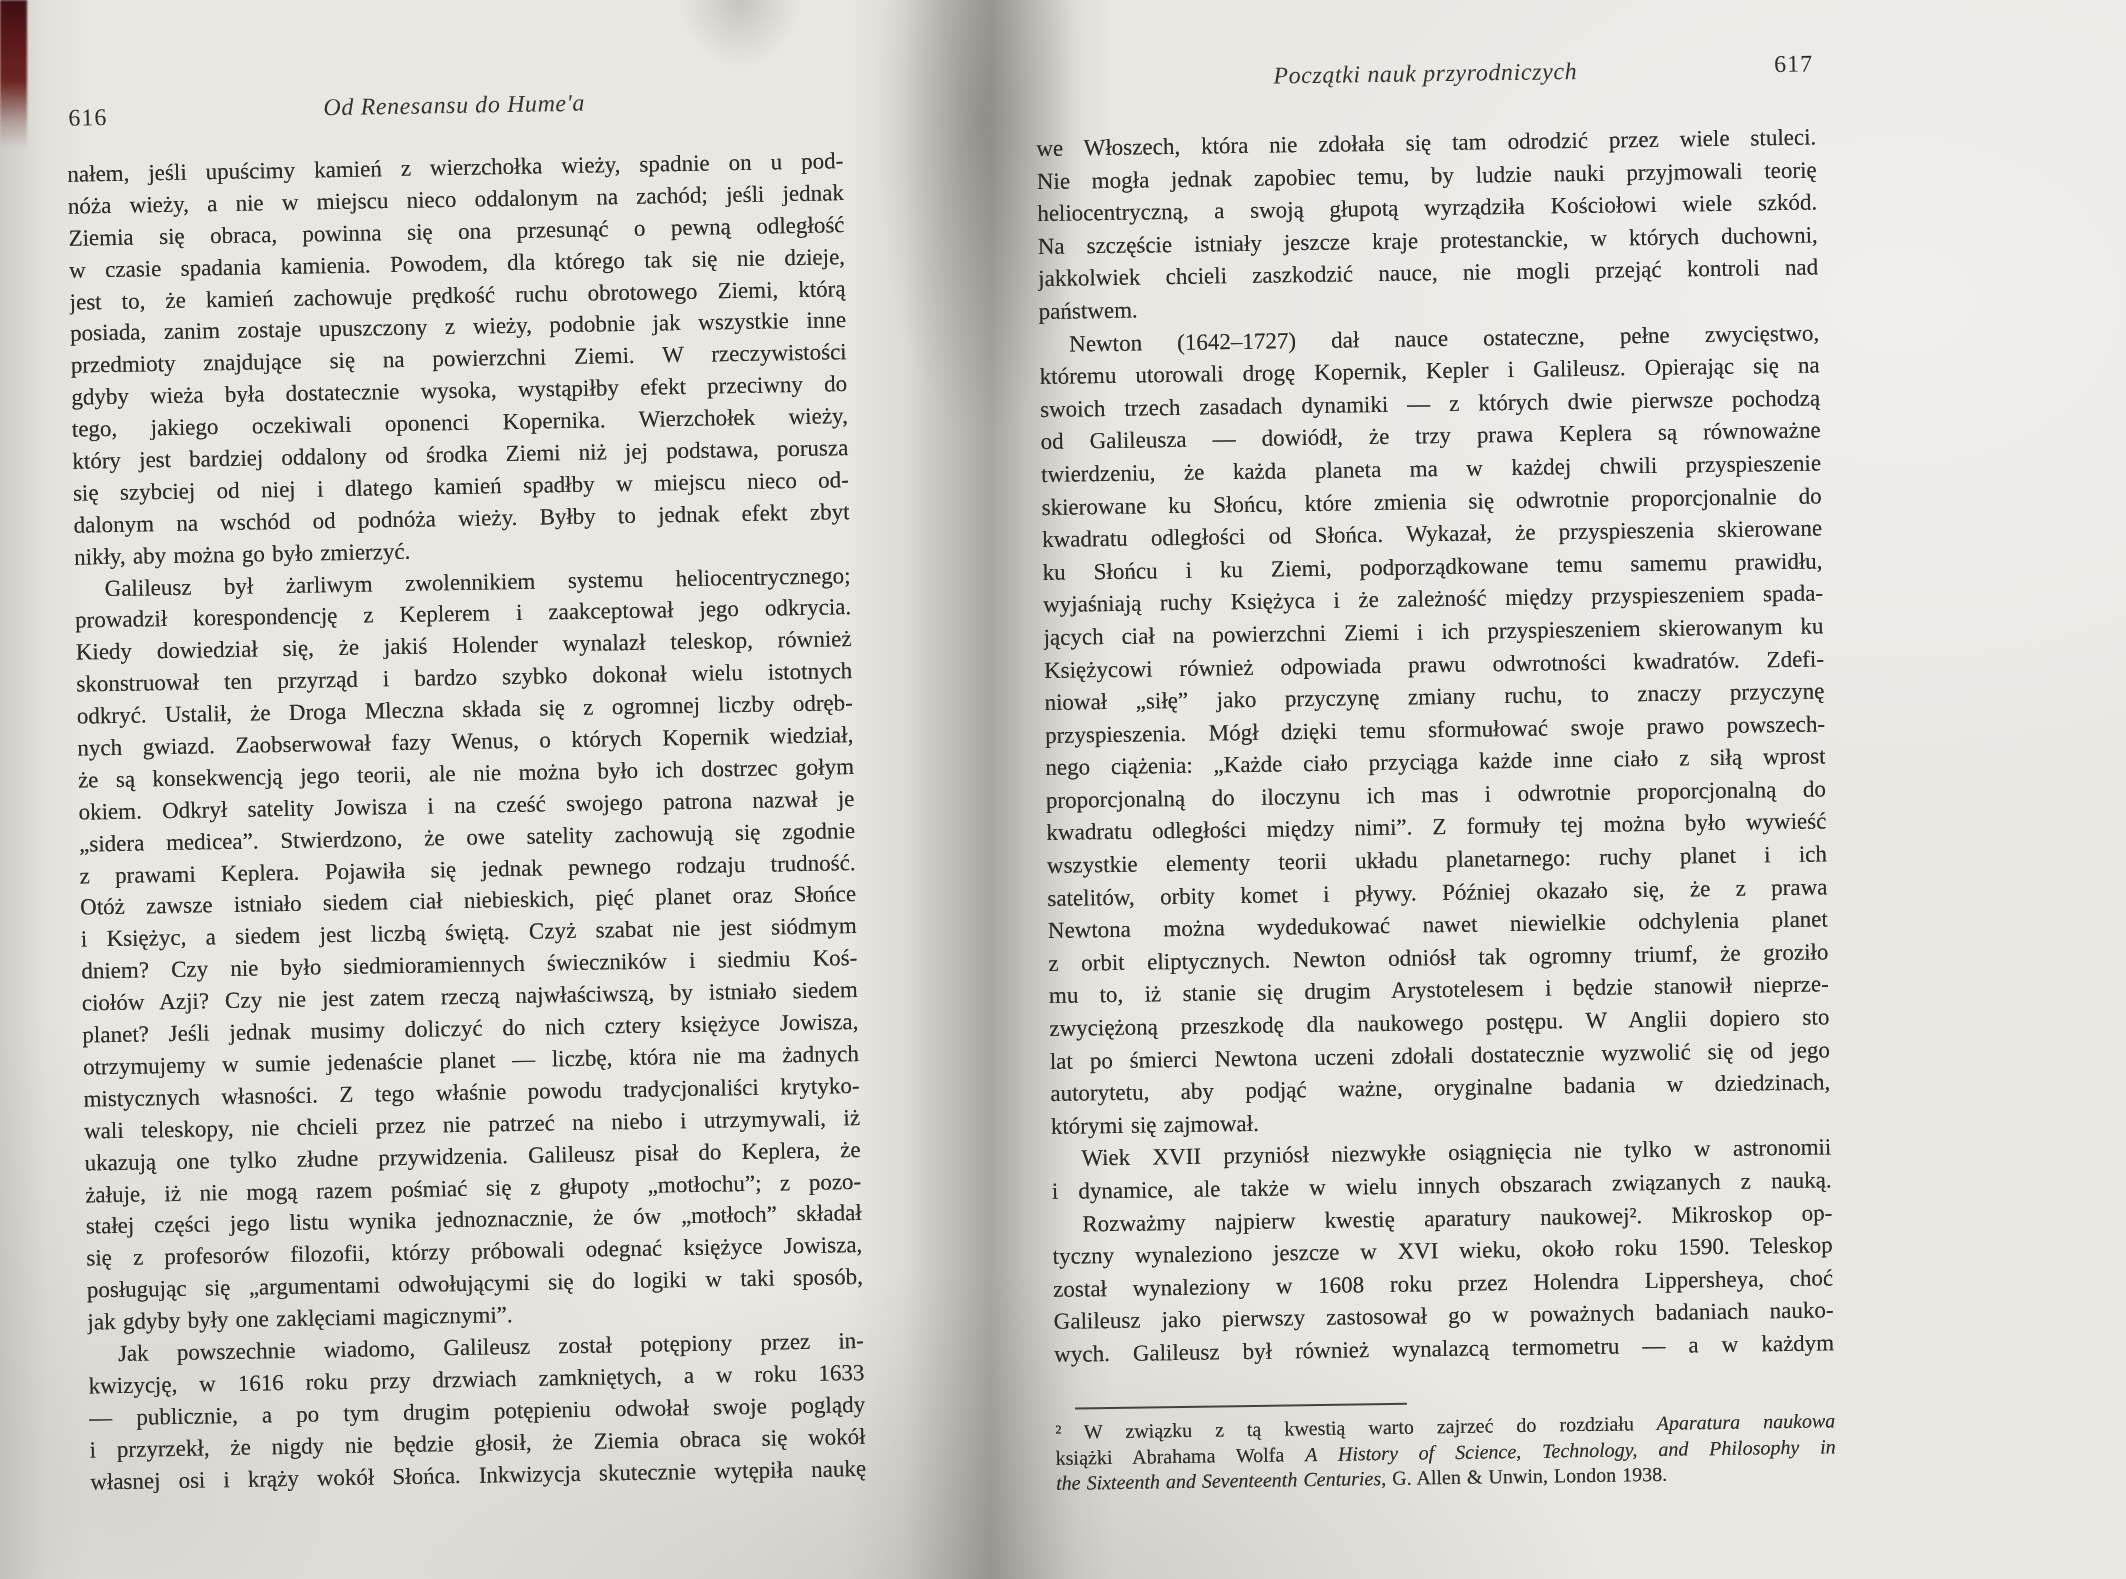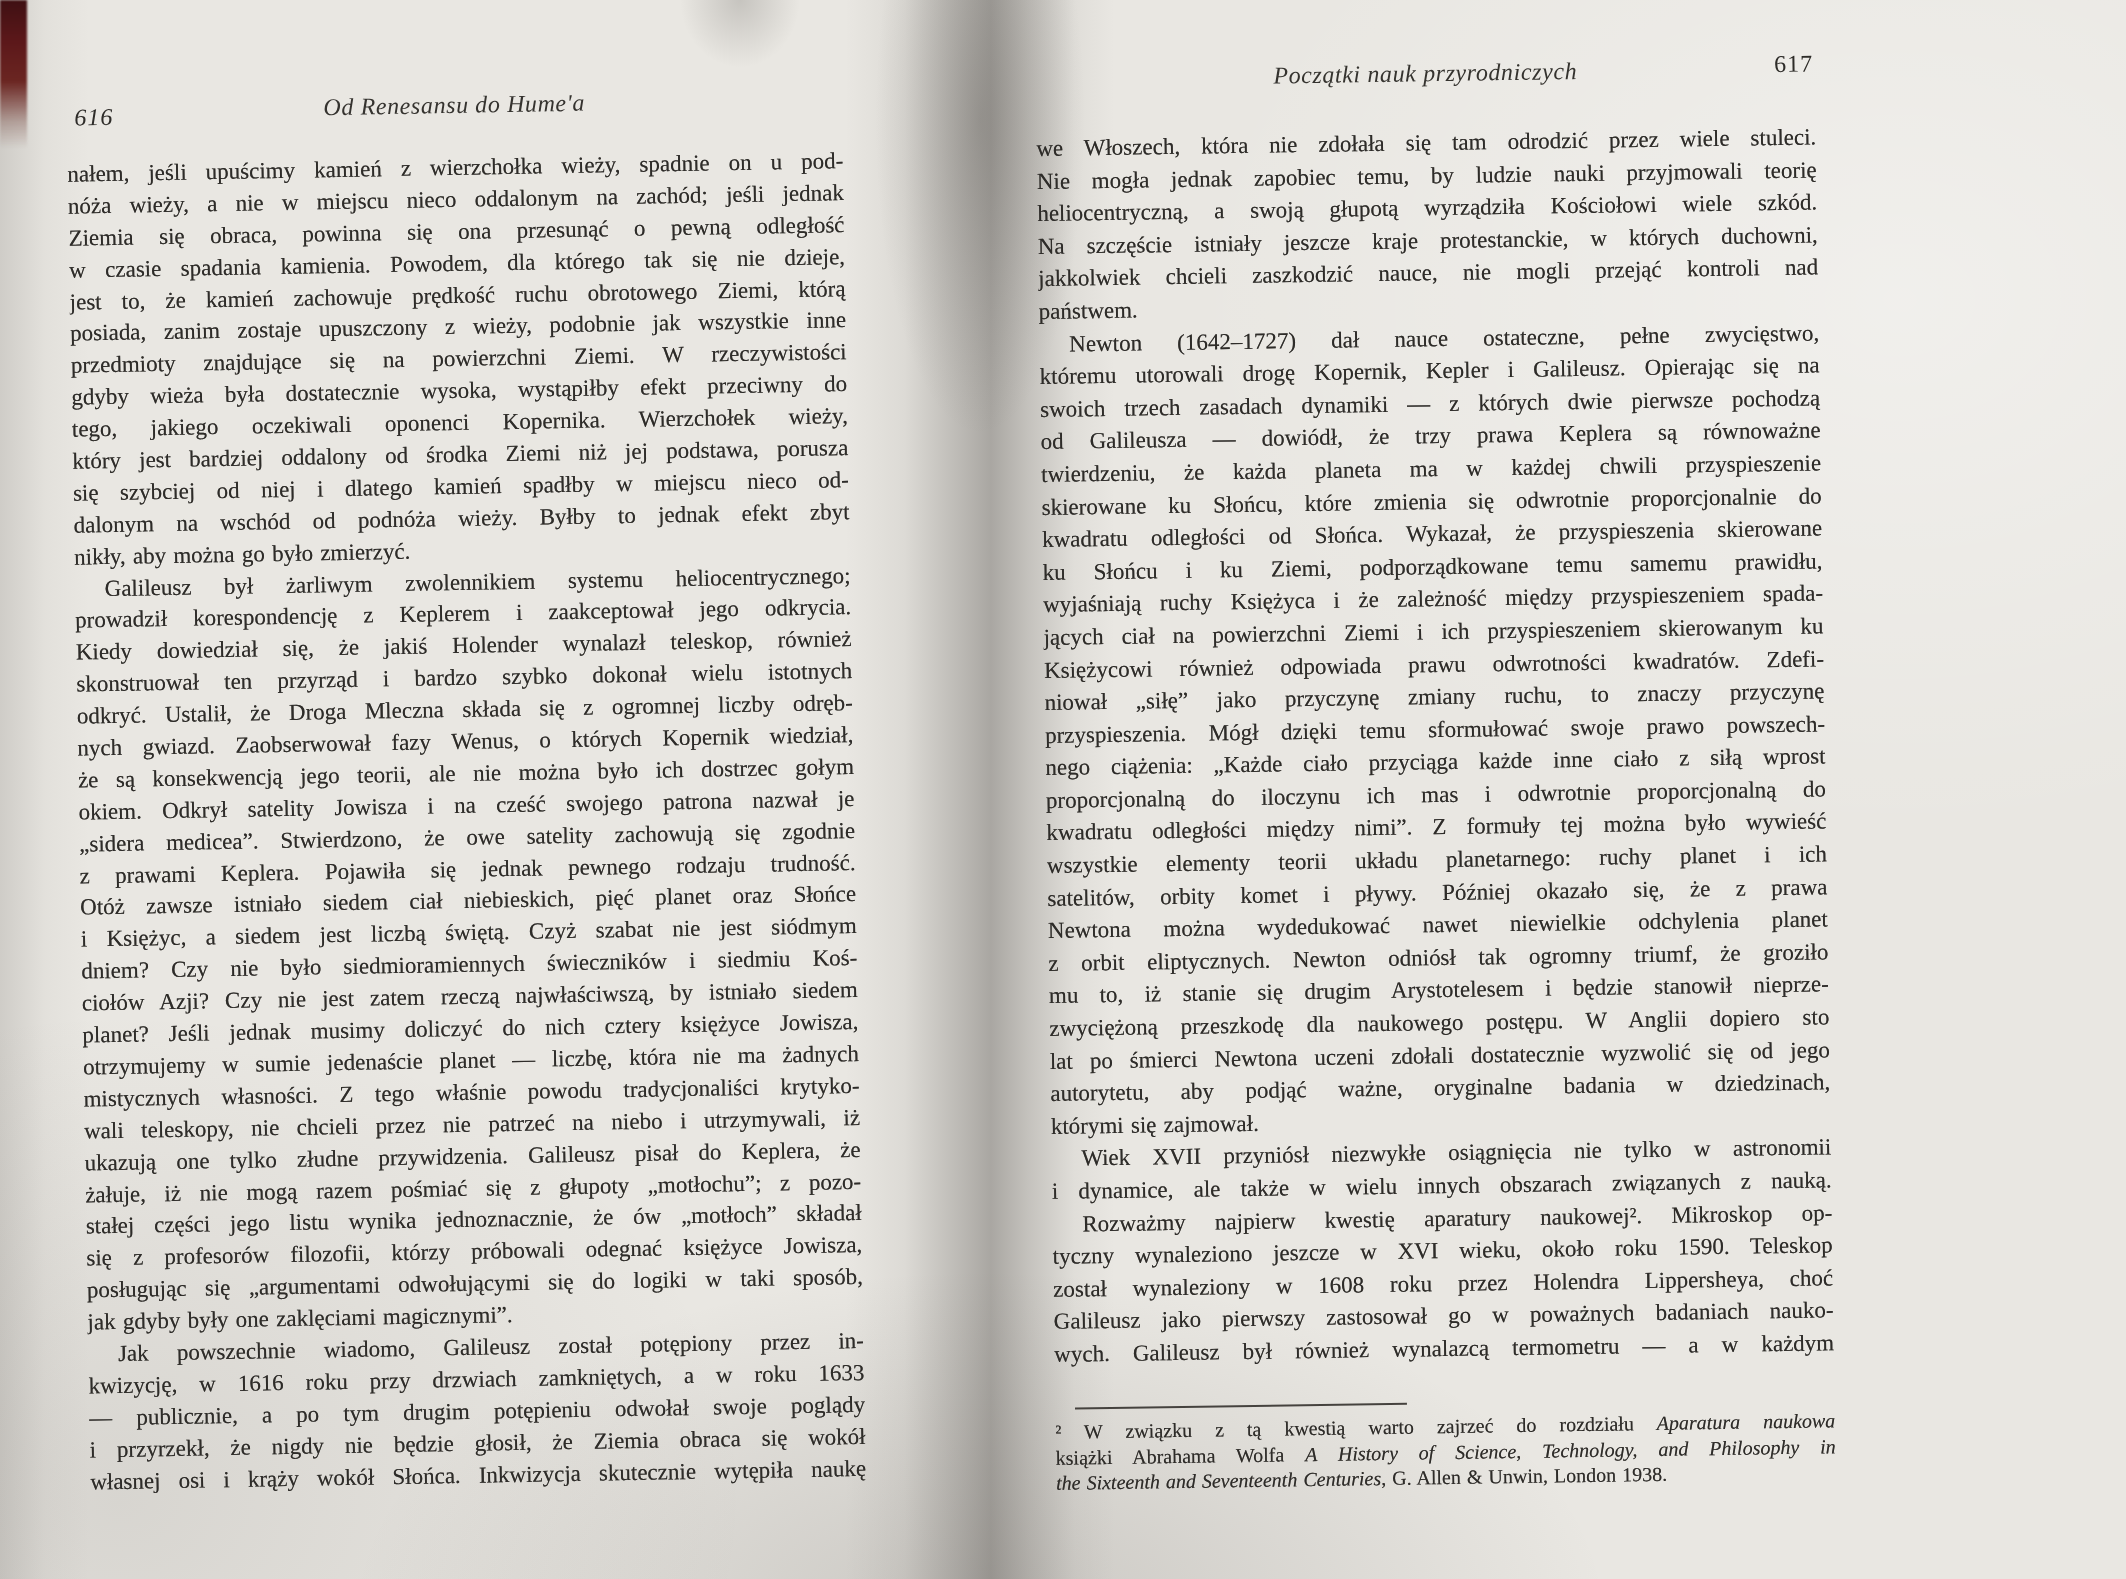--- a/index.html
+++ b/index.html
@@ -53,21 +53,21 @@
     transform:rotate(-0.85deg);
     transform-origin:0 0;
   }
   .phead{position:relative;height:40px;font-size:24px;}
   .runhead{
     position:absolute;left:0;right:0;top:6px;
     text-align:center;font-style:italic;letter-spacing:0.6px;
     color:#35332f;
   }
   .pagenum{position:absolute;top:12px;letter-spacing:1px;}
-  .pn-left{left:8px;font-style:italic;}
+  .pn-left{left:2px;}
   .pn-right{right:2px;top:2px;}
   .pbody{
     position:absolute;left:0;right:0;
     font-size:23px;
     word-spacing:1.5px;
     text-shadow:0 0 0.5px rgba(46,44,41,0.65);
   }
   .page-left .pbody{top:66px;--lh:31.9px;}
   .page-right .pbody{top:73px;--lh:32.6px;}
   .line{

